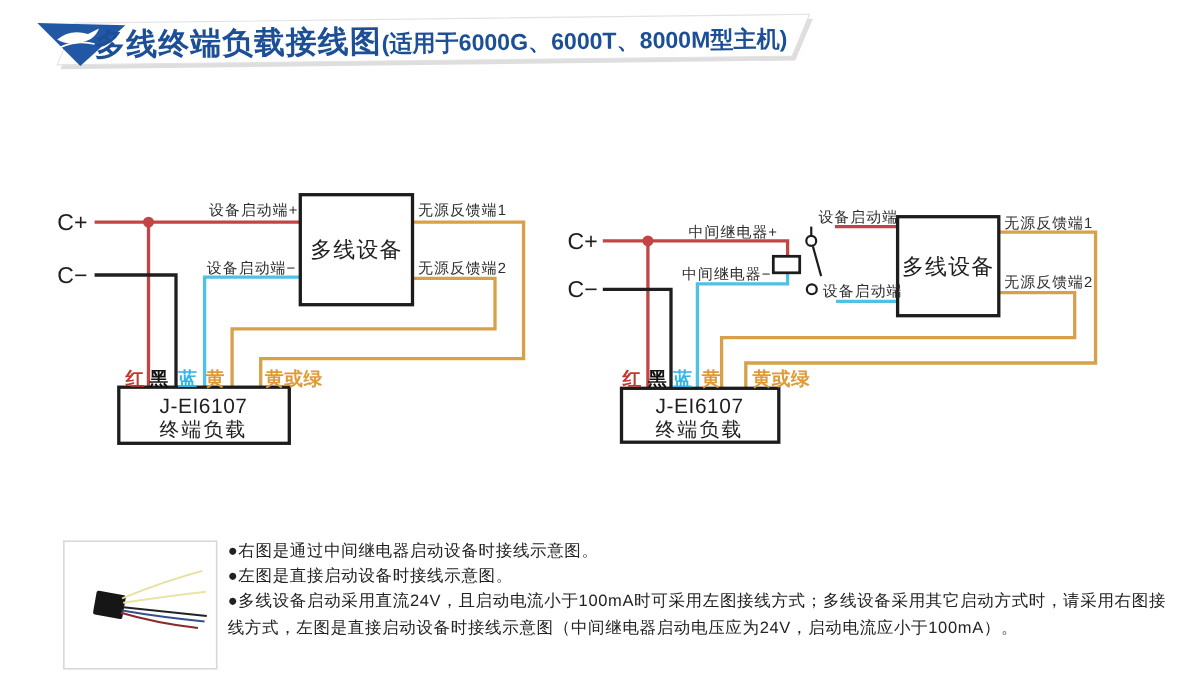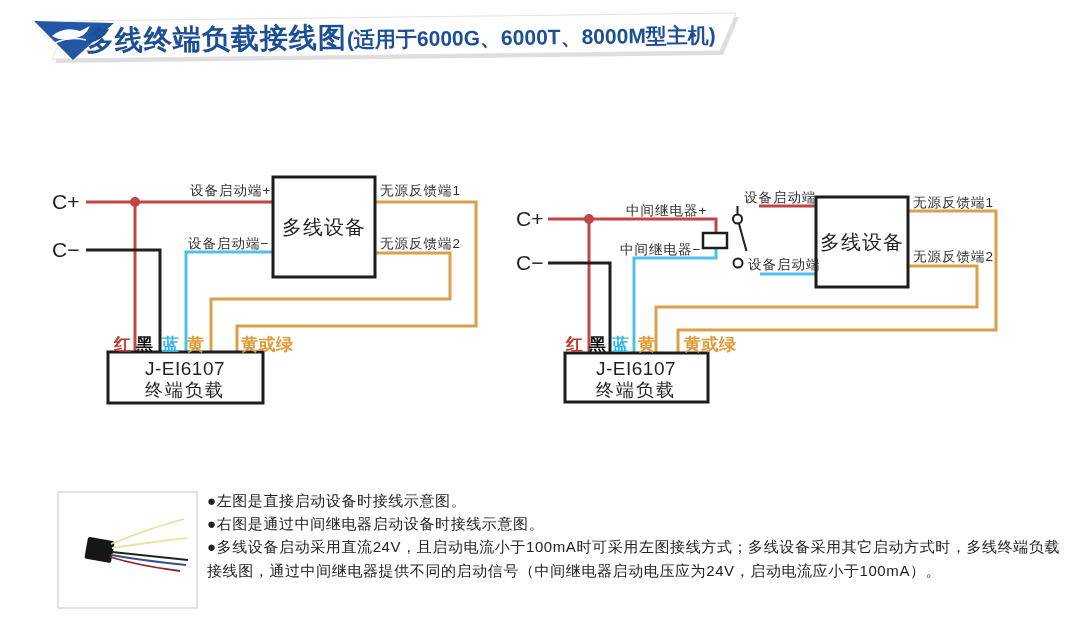--- a/index.html
+++ b/index.html
@@ -138,16 +138,16 @@
     <path d="M111 555 Q146 561 186 565" fill="none" stroke="#35508f" stroke-width="1.8"></path>
     <path d="M110 557 Q140 566 180 571" fill="none" stroke="#8a2a2a" stroke-width="1.8"></path>
   </g>
 </svg>
 
 <div class="titlebar">
   <span class="title-main">多线终端负载接线图</span><span class="title-sub">(适用于6000G、6000T、8000M型主机)</span>
 </div>
 
 <div class="notes">
+  <div class="note">●右图是通过中间继电器启动设备时接线示意图。</div>
   <div class="note">●左图是直接启动设备时接线示意图。</div>
-  <div class="note">●右图是通过中间继电器启动设备时接线示意图。</div>
-  <div class="note">●多线设备启动采用直流24V，且启动电流小于100mA时可采用左图接线方式；多线设备采用其它启动方式时，多线终端负载接线图，通过中间继电器提供不同的启动信号（中间继电器启动电压应为24V，启动电流应小于100mA）。</div>
+  <div class="note">●多线设备启动采用直流24V，且启动电流小于100mA时可采用左图接线方式；多线设备采用其它启动方式时，请采用右图接线方式，左图是直接启动设备时接线示意图（中间继电器启动电压应为24V，启动电流应小于100mA）。</div>
 </div>
 
 </body></html>

